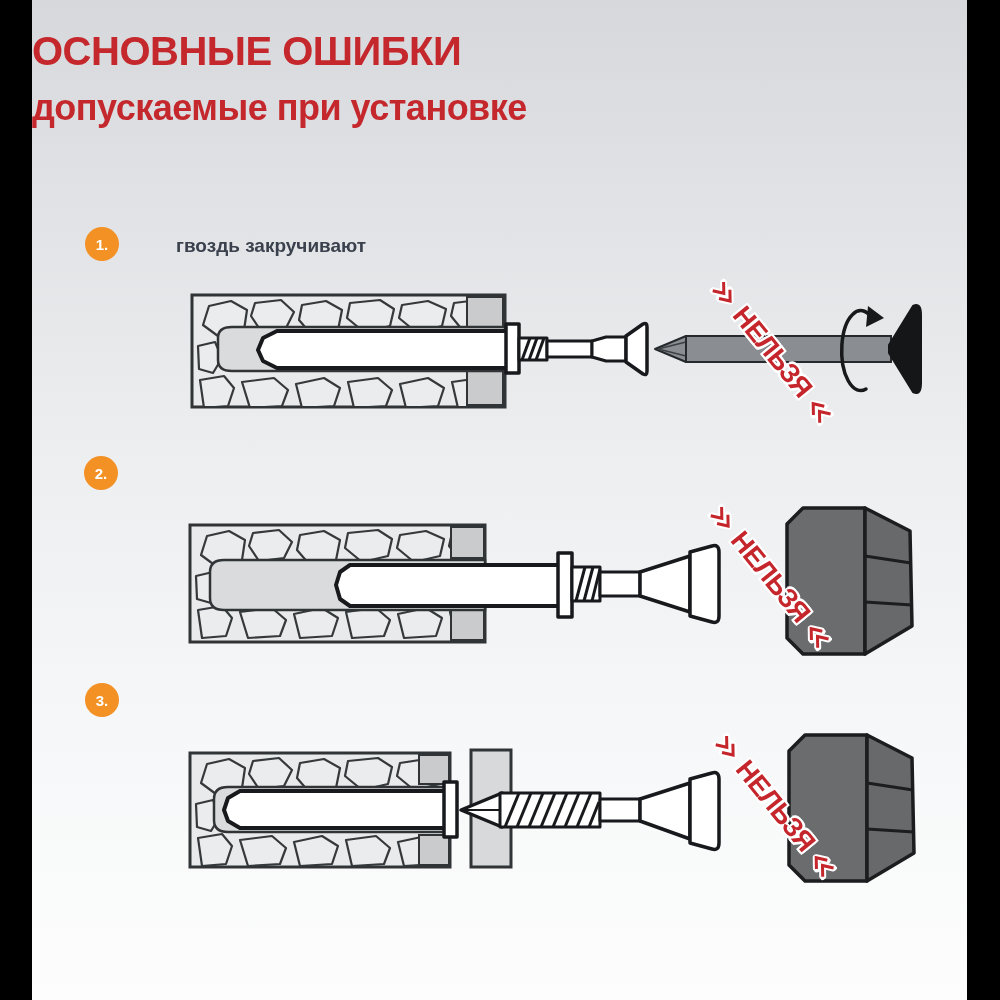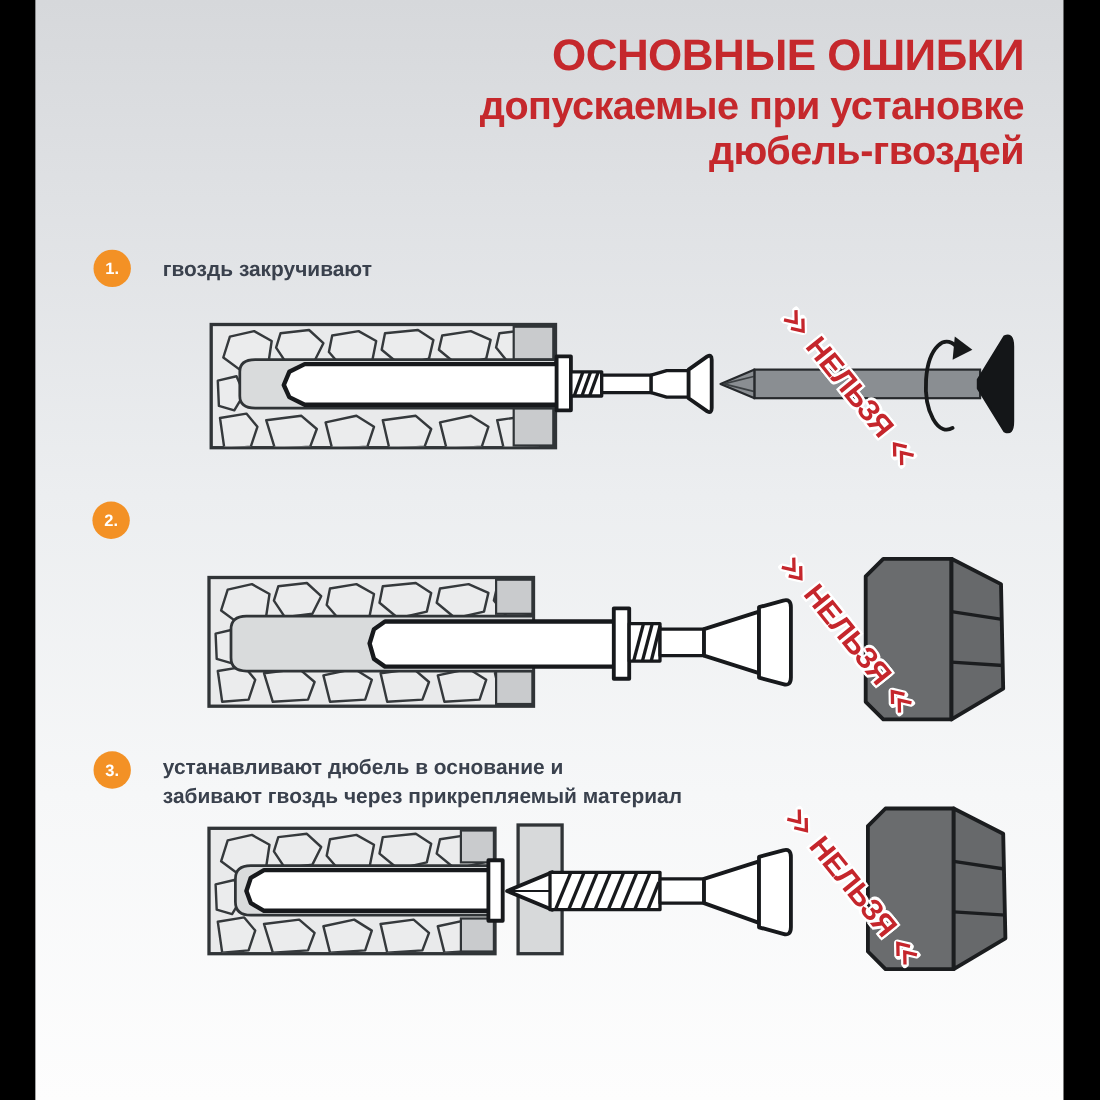--- a/index.html
+++ b/index.html
@@ -4,24 +4,24 @@
 <style>
   html,body{margin:0;padding:0;}
   body{width:1000px;height:1000px;overflow:hidden;font-family:"Liberation Sans",sans-serif;}
   .canvas{position:relative;width:1000px;height:1000px;background:#000;}
   .content-bg{position:absolute;left:32px;top:0;width:935px;height:1000px;
     background:linear-gradient(180deg,#d6d8db 0%,#dfe1e4 18%,#eceef0 45%,#f6f7f8 72%,#fdfdfd 100%);}
   .bar{position:absolute;top:0;height:1000px;background:#000;z-index:9;}
   .bar.left{left:0;width:32px;}
   .bar.right{left:967px;width:33px;}
 
-  header{position:absolute;left:32px;top:28px;width:935px;text-align:right;z-index:3;padding-right:36px;box-sizing:border-box;}
+  header{position:absolute;left:32px;top:28px;width:935px;text-align:left;z-index:3;padding-right:16px;box-sizing:border-box;}
   h1{margin:0;font-size:40px;line-height:46px;font-weight:800;color:#c5282c;letter-spacing:-0.5px;}
   .sub{font-size:36px;line-height:41px;font-weight:800;color:#c5282c;letter-spacing:-0.5px;}
-  .sub.first{margin-top:1px;}
+  .sub.first{margin-top:13px;}
 
   .numcircle{position:absolute;width:34px;height:34px;border-radius:50%;background:#f39125;
     color:#fff;font-size:15px;font-weight:bold;display:flex;align-items:center;justify-content:center;z-index:3;}
   .itext{position:absolute;left:148px;color:#3a414d;font-size:19px;line-height:26px;font-weight:600;z-index:3;}
   .itext span{display:block;}
 
   .illu{position:absolute;z-index:2;}
 
   .nelzya{position:absolute;z-index:4;display:flex;align-items:center;gap:8px;white-space:nowrap;
     transform:translate(-50%,-50%) rotate(51deg);
@@ -32,37 +32,32 @@
 </style>
 </head>
 <body>
 
 <div class="canvas">
   <div class="content-bg"></div>
 
   <header>
     <h1>ОСНОВНЫЕ ОШИБКИ</h1>
     <div class="sub first">допускаемые при установке</div>
-    <div class="sub">дюбель-гвоздей</div>
   </header>
 
   <div class="numcircle" style="left:85px;top:227px;">1.</div>
-  <div class="itext" style="top:233px;">
+  <div class="itext" style="top:233px;margin-left:28px;">
       <span>гвоздь закручивают</span>
     </div>
 
   <div class="numcircle" style="left:84px;top:456px;">2.</div>
   <div class="itext" style="top:454px;">
   </div>
 
   <div class="numcircle" style="left:85px;top:683px;">3.</div>
-  <div class="itext" style="top:686px;">
-    <span>устанавливают дюбель в основание и</span>
-    <span>забивают гвоздь через прикрепляемый материал</span>
-  </div>
 
   <svg width="0" height="0" style="position:absolute" aria-hidden="true">
     <defs>
       <g id="stoneset" fill="#ebeced" stroke="#35393c" stroke-width="2.2" stroke-linejoin="round">
         <polygon points="10,28 16,9 38,4 54,13 51,33 29,42"></polygon>
         <polygon points="62,6 88,3 101,15 93,31 68,34 58,19"></polygon>
         <polygon points="109,8 133,4 149,13 145,33 119,38 106,23"></polygon>
         <polygon points="157,6 187,3 201,12 197,29 171,35 154,21"></polygon>
         <polygon points="209,8 235,4 253,12 249,29 223,35 206,21"></polygon>
         <polygon points="261,6 285,3 301,13 297,31 271,35 258,19"></polygon>

